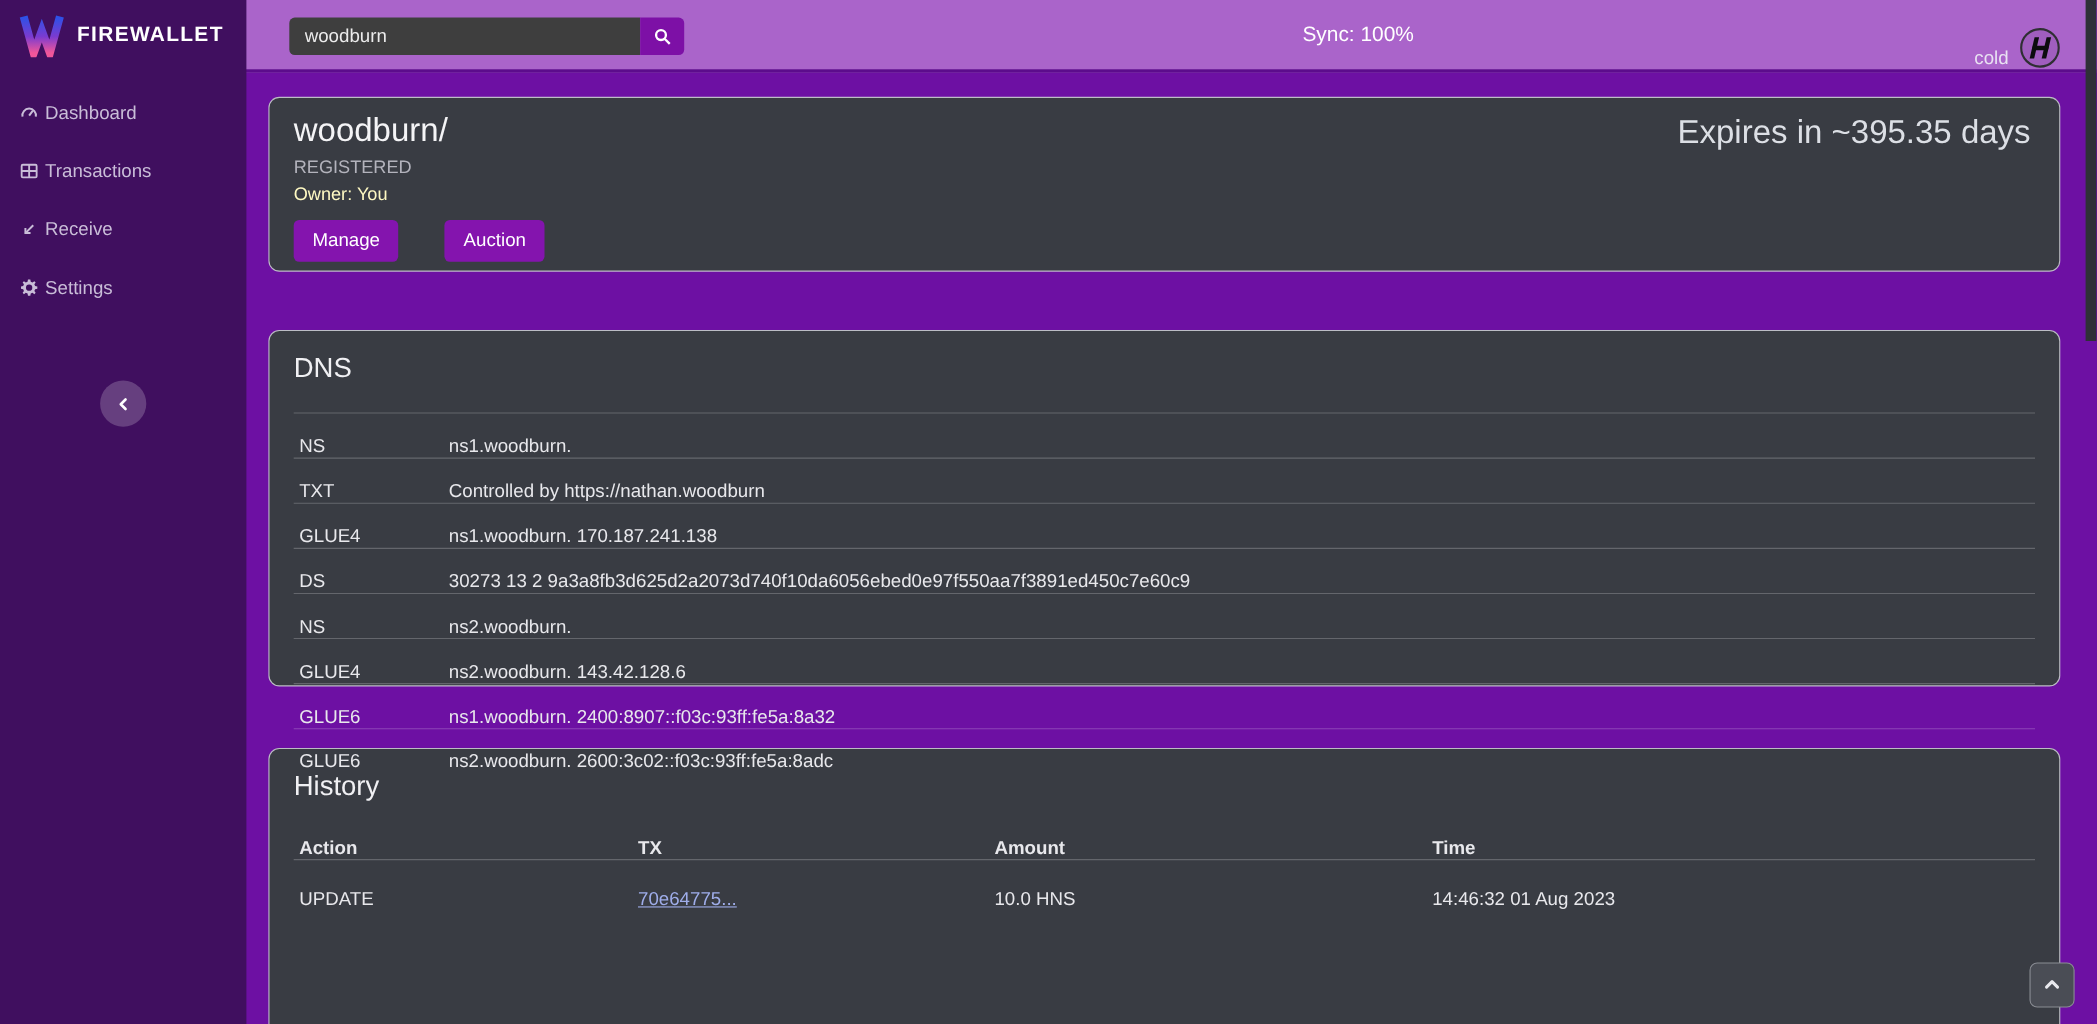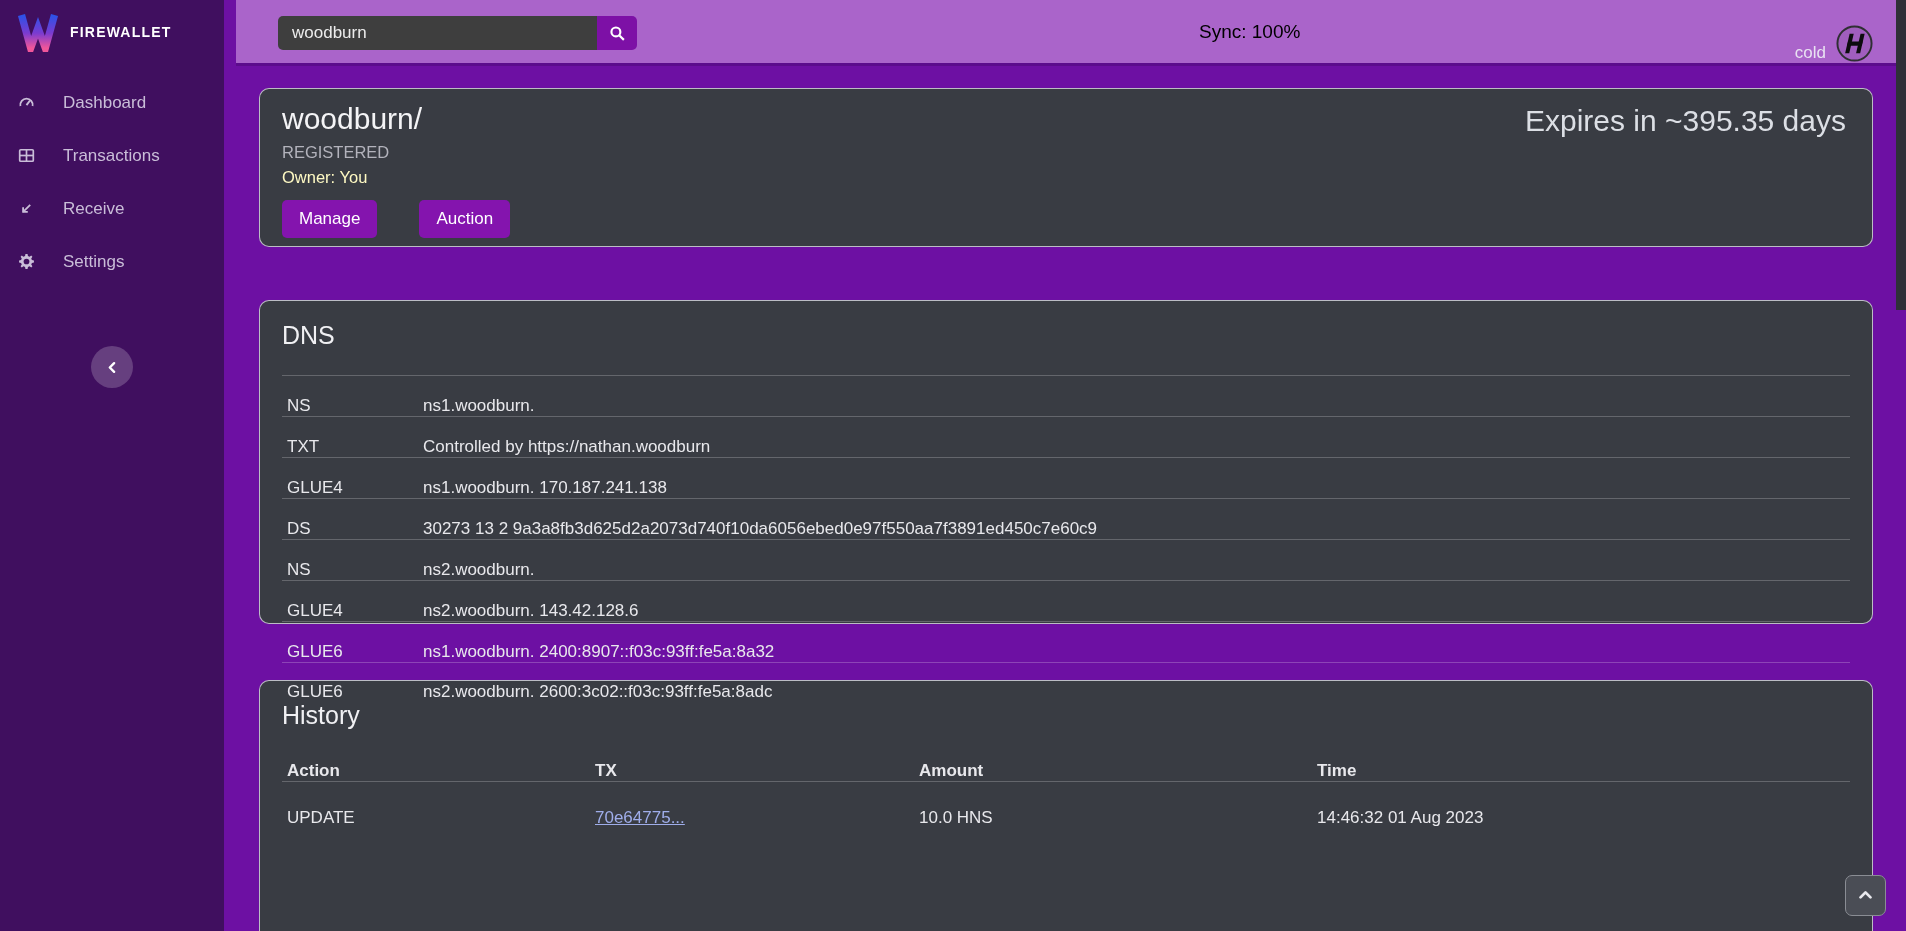--- a/index.html
+++ b/index.html
@@ -6,36 +6,36 @@
   html,body { margin:0; padding:0; }
   body {
     width:1906px; height:931px; overflow:hidden; position:relative;
     font-family:"Liberation Sans", sans-serif;
     background:#6d10a3; color:#e8e8ec;
   }
 
   
   .sidebar { position:absolute; left:0; top:0; width:224px; height:931px; background:#400f5f; color:#c9bdd8; z-index:3; }
   .brand { display:flex; align-items:center; gap:10px; padding:11px 14px 8px 16px; }
-  .brand-title { color:#ffffff; font-weight:bold; font-size:14px; letter-spacing:1.2px; }
+  .brand-title { color:#ffffff; font-weight:bold; font-size:19px; letter-spacing:1.2px; }
   .nav { margin-top:16px; }
-  .nav-item { display:flex; align-items:center; gap:28px; height:53px; padding:0 18px; font-size:17px; cursor:pointer; }
+  .nav-item { display:flex; align-items:center; gap:6px; height:53px; padding:0 18px; font-size:17px; cursor:pointer; }
   .nav-item svg { flex:0 0 auto; }
   .collapse-btn { position:absolute; left:91px; top:346px; width:42px; height:42px; border-radius:50%;
     background:rgba(255,255,255,0.20); display:flex; align-items:center; justify-content:center; cursor:pointer; border:none; }
 
   
-  .main { position:absolute; left:236px; top:0; right:0; height:931px; }
+  .main { position:absolute; left:221px; top:0; right:0; height:931px; }
   .topbar { position:relative; height:66px; background:#aa64ca; border-bottom:3px solid #5c0c8c; }
   .search { position:absolute; left:42px; top:16px; display:flex; }
   .search-input { width:319px; height:34px; background:#3e3e3e; border:none; border-radius:5px 0 0 5px;
     color:#ececec; padding:0 14px; font-size:17px; outline:none; font-family:"Liberation Sans",sans-serif; }
   .search-btn { width:40px; height:34px; background:#7d10a6; border:none; border-radius:0 5px 5px 0;
     display:flex; align-items:center; justify-content:center; cursor:pointer; }
-  .sync { position:absolute; left:963px; top:0; height:63px; display:flex; align-items:center; color:#000000; font-size:19px; }
+  .sync { position:absolute; left:963px; top:0; height:63px; display:flex; align-items:center; color:#ffffff; font-size:19px; }
   .wallet { position:absolute; right:32px; top:0; height:63px; display:flex; align-items:flex-end; gap:9px; color:#e9e2f2; font-size:17px; }
   .wallet-logo { cursor:pointer; display:flex; }
 
   
   .content { position:absolute; top:66px; left:0; right:10px; bottom:0; padding:22px 23px 0 23px; overflow:hidden; }
   .card { background:#393c43; border:1px solid rgba(232,232,240,0.75); border-radius:10px; color:#e8e8ec; }
 
   .domain-card { height:159px; padding:13px 22px; position:relative; }
   .domain-name { font-size:30px; font-weight:normal; margin:0; color:#f4f4f6; }
   .domain-status { font-size:16.5px; color:#b3b3bc; margin-top:7px; }

